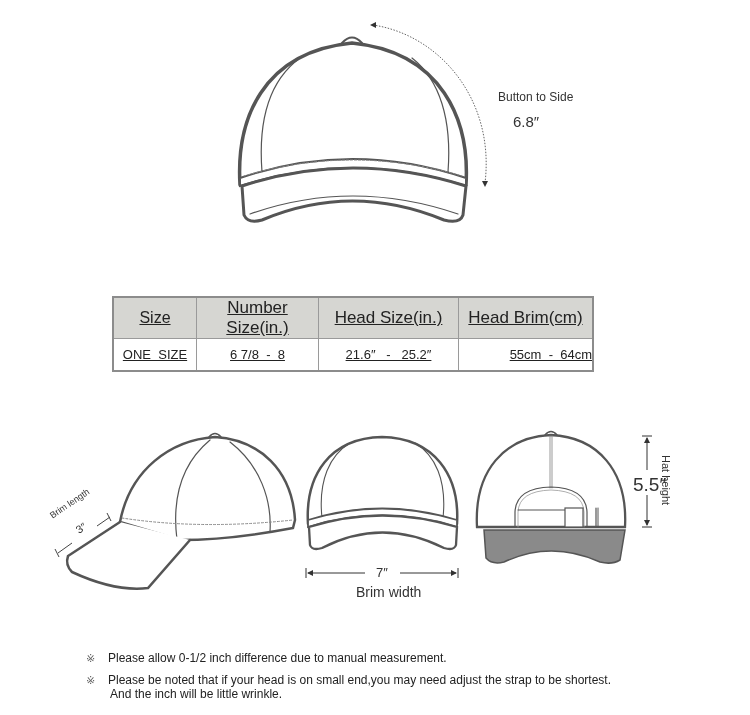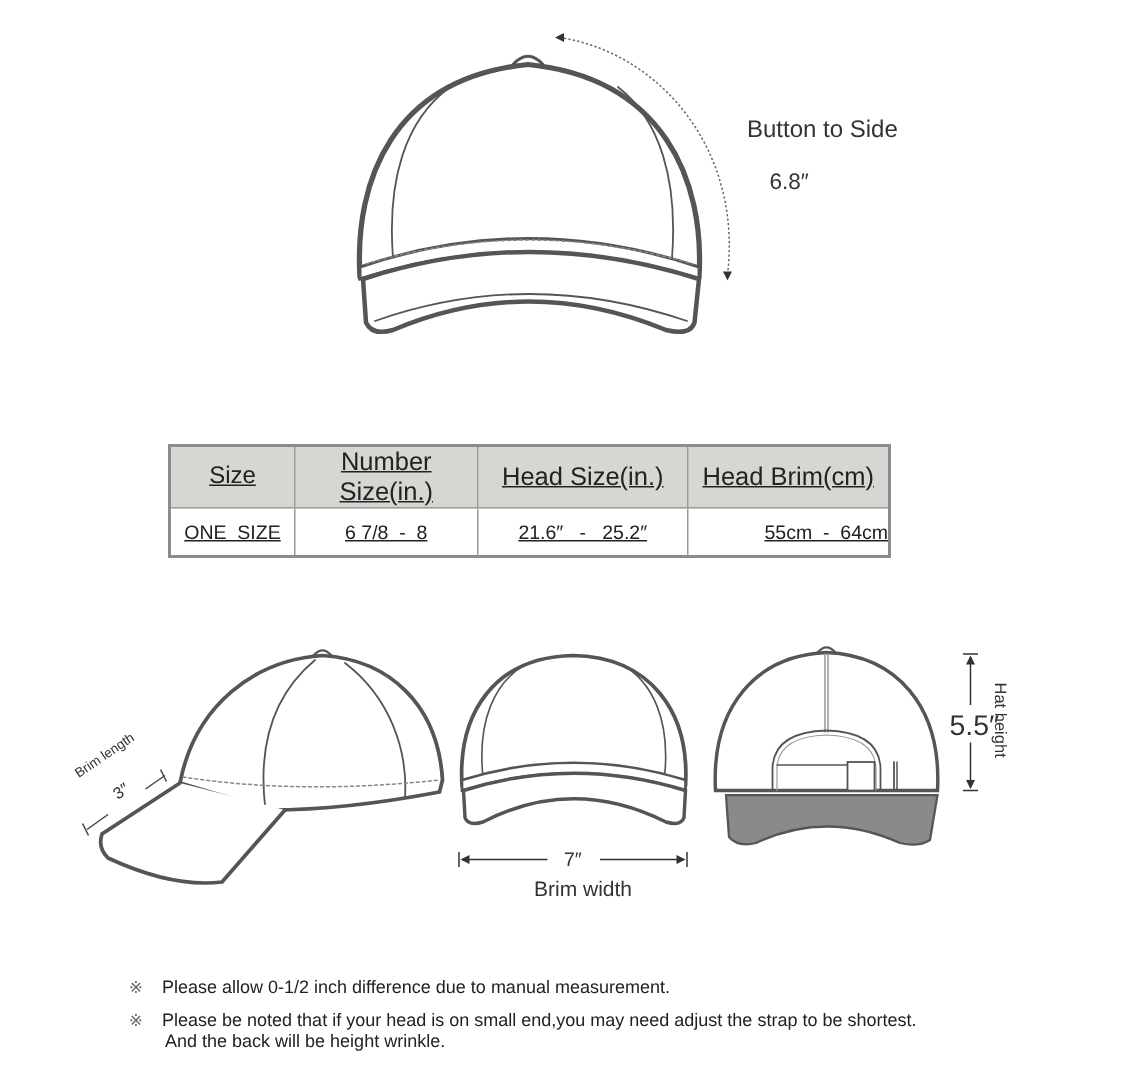--- a/index.html
+++ b/index.html
@@ -91,21 +91,21 @@
   <g stroke="#333" fill="#333">
     <line x1="642" y1="436" x2="652" y2="436" stroke-width="1"></line>
     <line x1="642" y1="527" x2="652" y2="527" stroke-width="1"></line>
     <line x1="647" y1="438" x2="647" y2="470" stroke-width="1"></line>
     <line x1="647" y1="495" x2="647" y2="525" stroke-width="1"></line>
     <polygon points="647,437 644,443 650,443" stroke="none"></polygon>
     <polygon points="647,526 644,520 650,520" stroke="none"></polygon>
   </g>
 </svg>
 
-<div class="abs label" style="left:498px; top:78px; font-size:16px;">Button to Side</div>
+<div class="abs label" style="left:498px; top:90px; font-size:12px;">Button to Side</div>
 <div class="abs label" style="left:513px; top:97px; font-size:15px;margin-top:16px;">6.8″</div>
 
 <table class="size-table">
   <thead>
     <tr>
       <th class="first" style="width:82px;">Size</th>
       <th style="width:121px;">Number Size(in.)</th>
       <th style="width:139px;">Head Size(in.)</th>
       <th>Head Brim(cm)</th>
     </tr>
@@ -129,14 +129,14 @@
 <div class="abs label" style="left:633px; top:474px; font-size:19px;">5.5″</div>
 <div class="abs label" style="left:640px; top:476px; font-size:11px; transform:rotate(90deg); transform-origin:left top; left:672px; top:455px;">Hat height</div>
 
 <div class="note" style="top:651px;">
   <span class="mark">※</span><span>Please allow 0-1/2 inch difference due to manual measurement.</span>
 </div>
 <div class="note" style="top:673px;">
   <span class="mark">※</span><span>Please be noted that if your head is on small end,you may need adjust the strap to be shortest.</span>
 </div>
 <div class="note" style="top:687px; left:110px;">
-  <span>And the back will be height wrinkle.</span>
+  <span>And the inch will be little wrinkle.</span>
 </div>
 
 </body></html>

